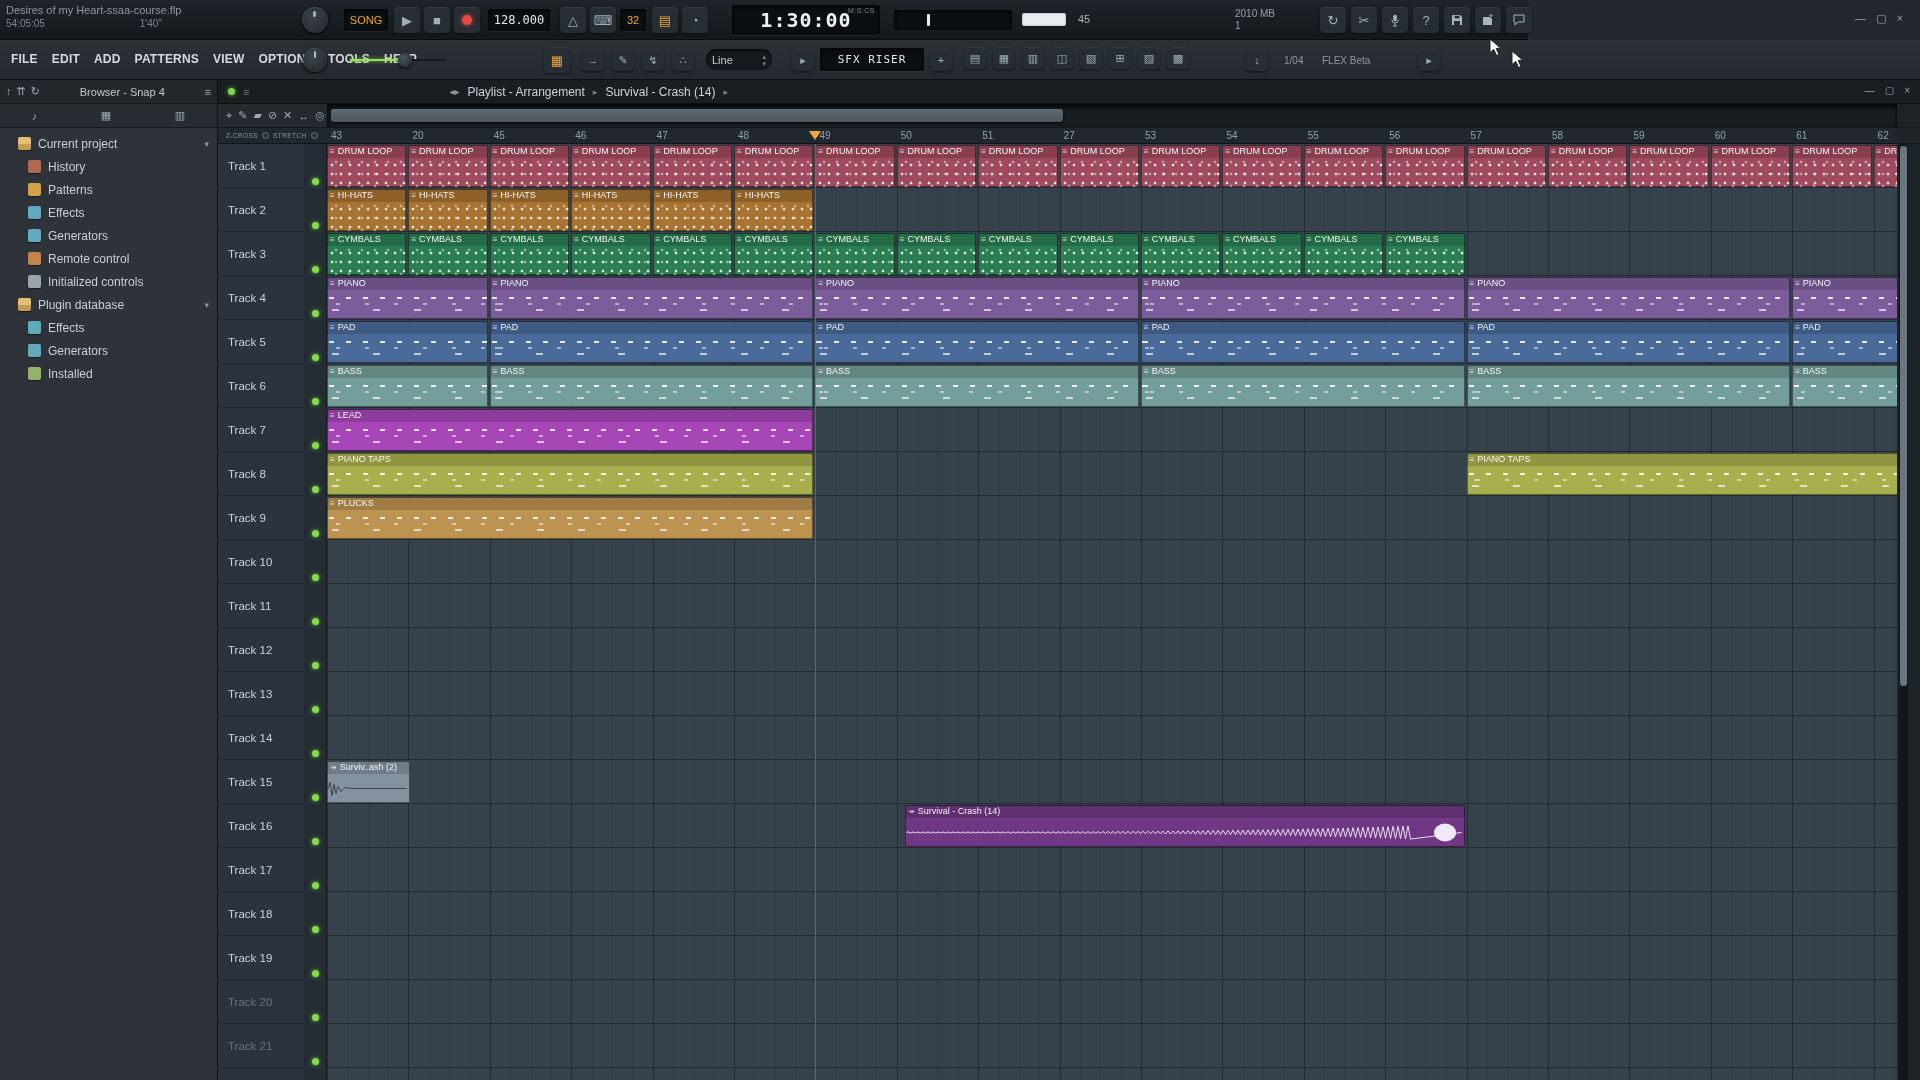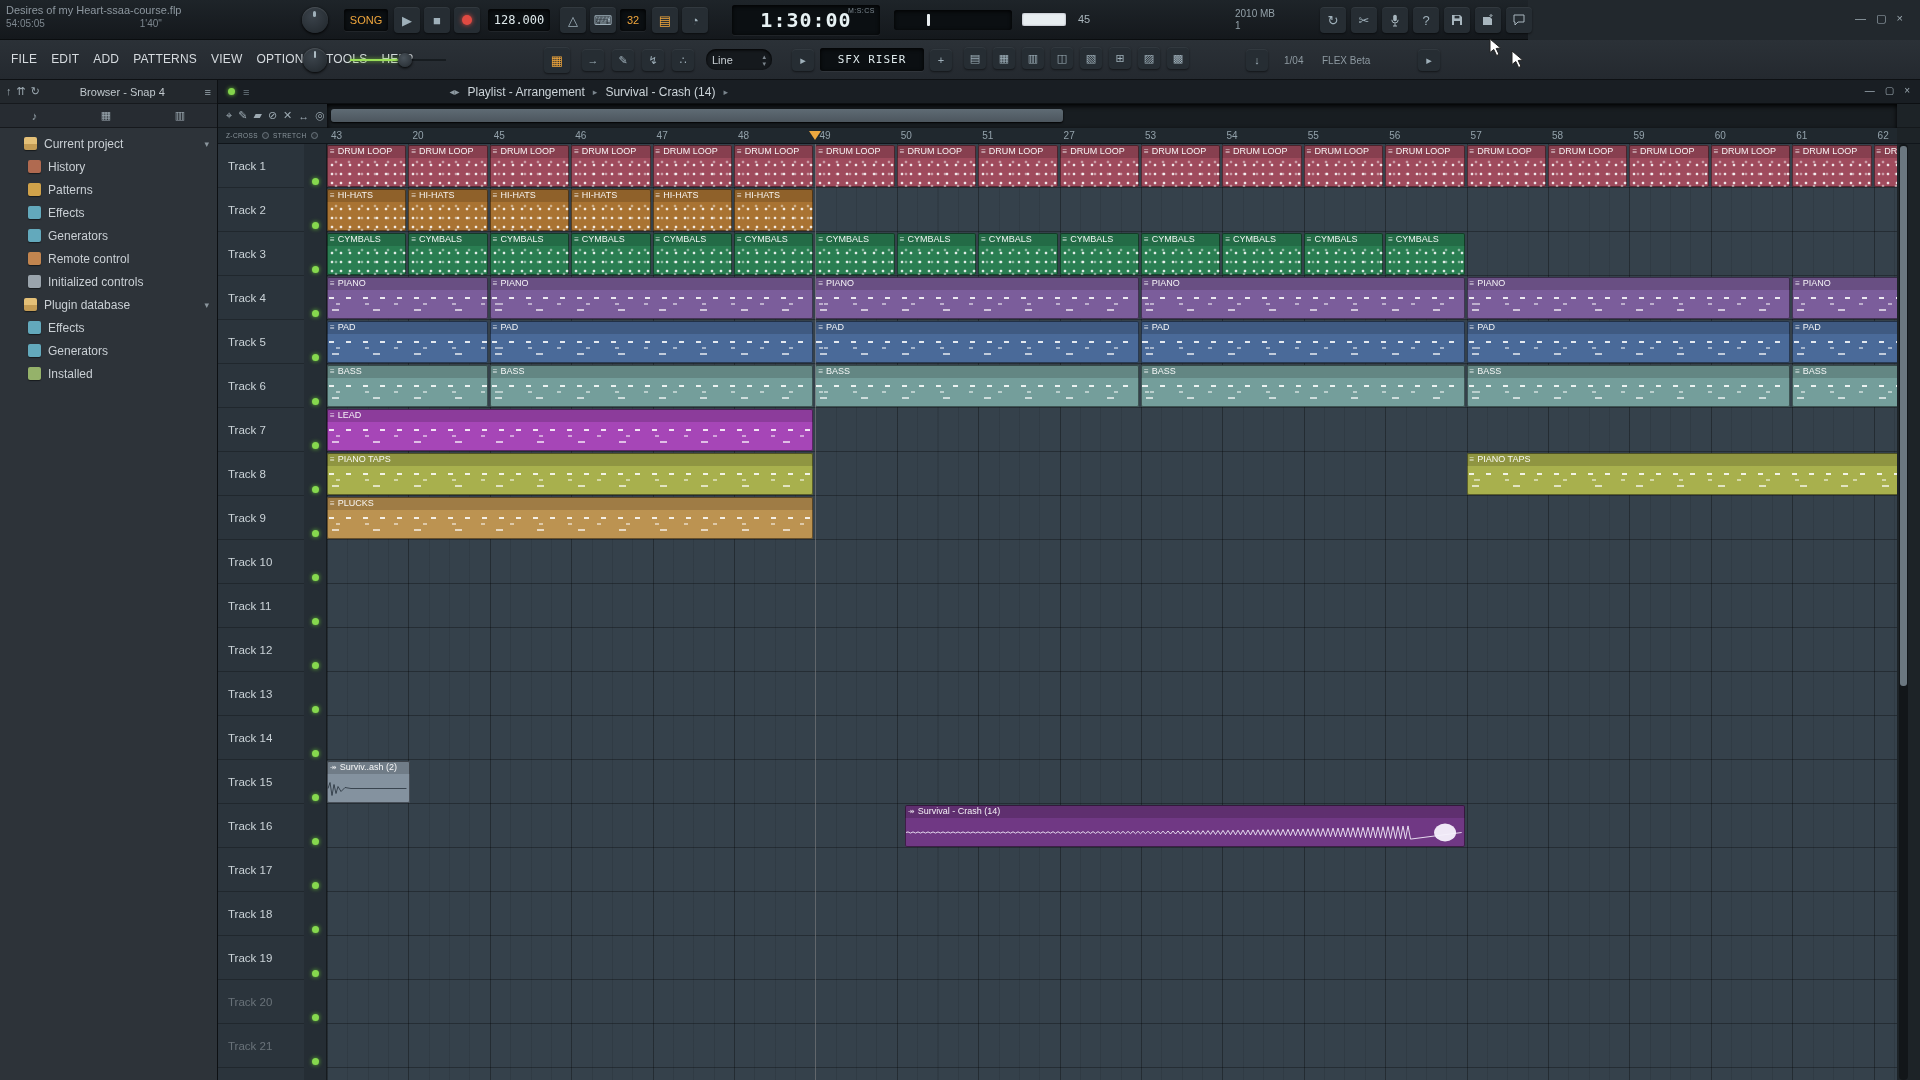--- a/index.html
+++ b/index.html
@@ -30,21 +30,21 @@
   .pos-marker{position:absolute;left:28%;top:4px;width:3px;height:12px;background:#e9eef1;border-radius:1px;}
   .meter-box{background:#e7edf0;border-radius:2px;box-shadow:inset 0 0 2px #889,0 0 1px #000;}
   .mem-block{font-size:10px;color:#93a0a8;line-height:12px;text-align:left;}
   .win-ctl{display:flex;gap:10px;font-size:12px;color:#8b98a0;}
   .win-ctl span{cursor:default;}
 
   
   #menubar{position:absolute;left:0;top:40px;width:1920px;height:40px;background:linear-gradient(#2b3137,#24292f);
     border-bottom:1px solid #0d1013;color:#d4d9dd;}
   #menubar .abs{position:absolute;}
-  .menu-item{font-size:12px;color:#d6dbdf;padding:0 7px;letter-spacing:.2px;}
+  .menu-item{font-size:12px;color:#d6dbdf;padding:0 7px;letter-spacing:.2px;font-weight:bold;}
   .knob{width:24px;height:24px;border-radius:50%;background:radial-gradient(circle at 40% 35%,#3d454d,#1f252a);
     box-shadow:inset 0 1px 1px rgba(255,255,255,.12),0 1px 3px #000;position:relative;}
   .knob::after{content:"";position:absolute;left:11px;top:3px;width:2px;height:7px;background:#aebcc4;border-radius:1px;}
   .hslider{position:relative;width:96px;height:24px;}
   .hslider .line-g{position:absolute;left:0;top:11px;width:55px;height:2px;background:#9adf59;box-shadow:0 0 4px #7cc43e;}
   .hslider .line-d{position:absolute;left:55px;top:11px;width:41px;height:2px;background:#171c20;}
   .hslider .sl-knob{position:absolute;left:48px;top:5px;width:14px;height:14px;border-radius:50%;
     background:radial-gradient(circle at 40% 35%,#49525a,#23292e);box-shadow:0 1px 3px #000;}
   .select-box{background:#15191d;border-radius:10px;box-shadow:inset 0 1px 3px #000;color:#c7ced3;
     font-size:11px;display:flex;align-items:center;justify-content:space-between;padding:0 6px;}
@@ -59,21 +59,21 @@
   #browser{width:218px;height:1000px;background:#2d3339;border-right:1px solid #0d1013;display:flex;flex-direction:column;}
   #browser-header{height:24px;background:#23282d;display:flex;align-items:center;padding:0 6px;gap:6px;border-bottom:1px solid #16191d;}
   #browser-header .bh-title{font-size:11px;color:#c0c8cd;flex:1;text-align:center;}
   #browser-tabs{height:24px;background:#272c32;display:flex;align-items:center;justify-content:space-around;border-bottom:1px solid #16191d;color:#9daab2;}
   .mini-icon{font-size:11px;color:#9daab2;}
   #browser-tree{flex:1;padding-top:4px;}
   .tree-row{height:23px;display:flex;align-items:center;gap:7px;position:relative;font-size:12px;color:#c9cfd4;cursor:default;}
   .tree-row .t-icon{width:13px;height:13px;border-radius:2px;flex:none;box-shadow:0 1px 1px rgba(0,0,0,.5);}
   .tree-row .t-icon.folder{background:linear-gradient(#e4c077 55%,#c49c54 55%);}
   .tree-row .chev{position:absolute;right:8px;font-size:9px;color:#8c969e;}
-  .d0{padding-left:24px;}
+  .d0{padding-left:18px;}
   .d1{padding-left:28px;}
 
   
   #playlist{position:relative;width:1702px;height:1000px;background:#272e34;}
   #pl-header{position:absolute;left:0;top:0;width:100%;height:24px;background:#191e23;
     display:flex;align-items:center;border-bottom:1px solid #0c0f12;color:#ccd4d9;}
   #pl-header .ph-icons{display:flex;gap:8px;margin-left:10px;color:#6f7b83;font-size:11px;align-items:center;}
   .green-led{width:7px;height:7px;border-radius:50%;background:#84d44c;box-shadow:0 0 4px #6cc23a;}
   #pl-header .title-grp{display:flex;align-items:center;gap:8px;margin-left:200px;font-size:12px;}
   #pl-header .crumb-sep{color:#7a858d;font-size:9px;}

